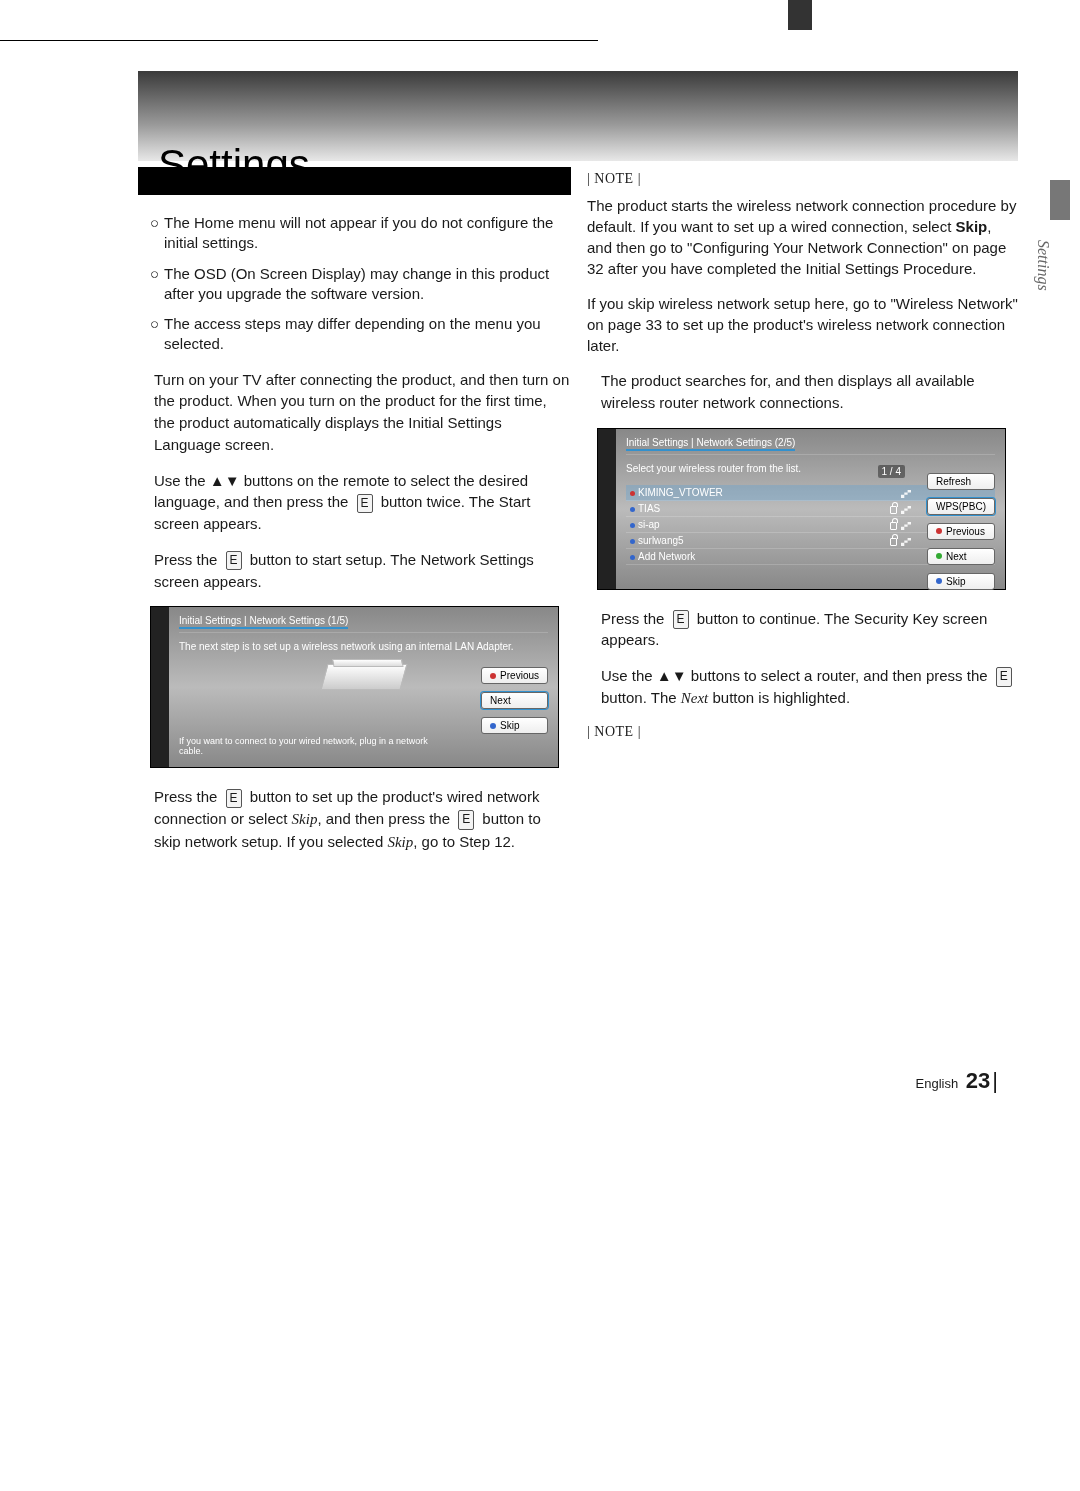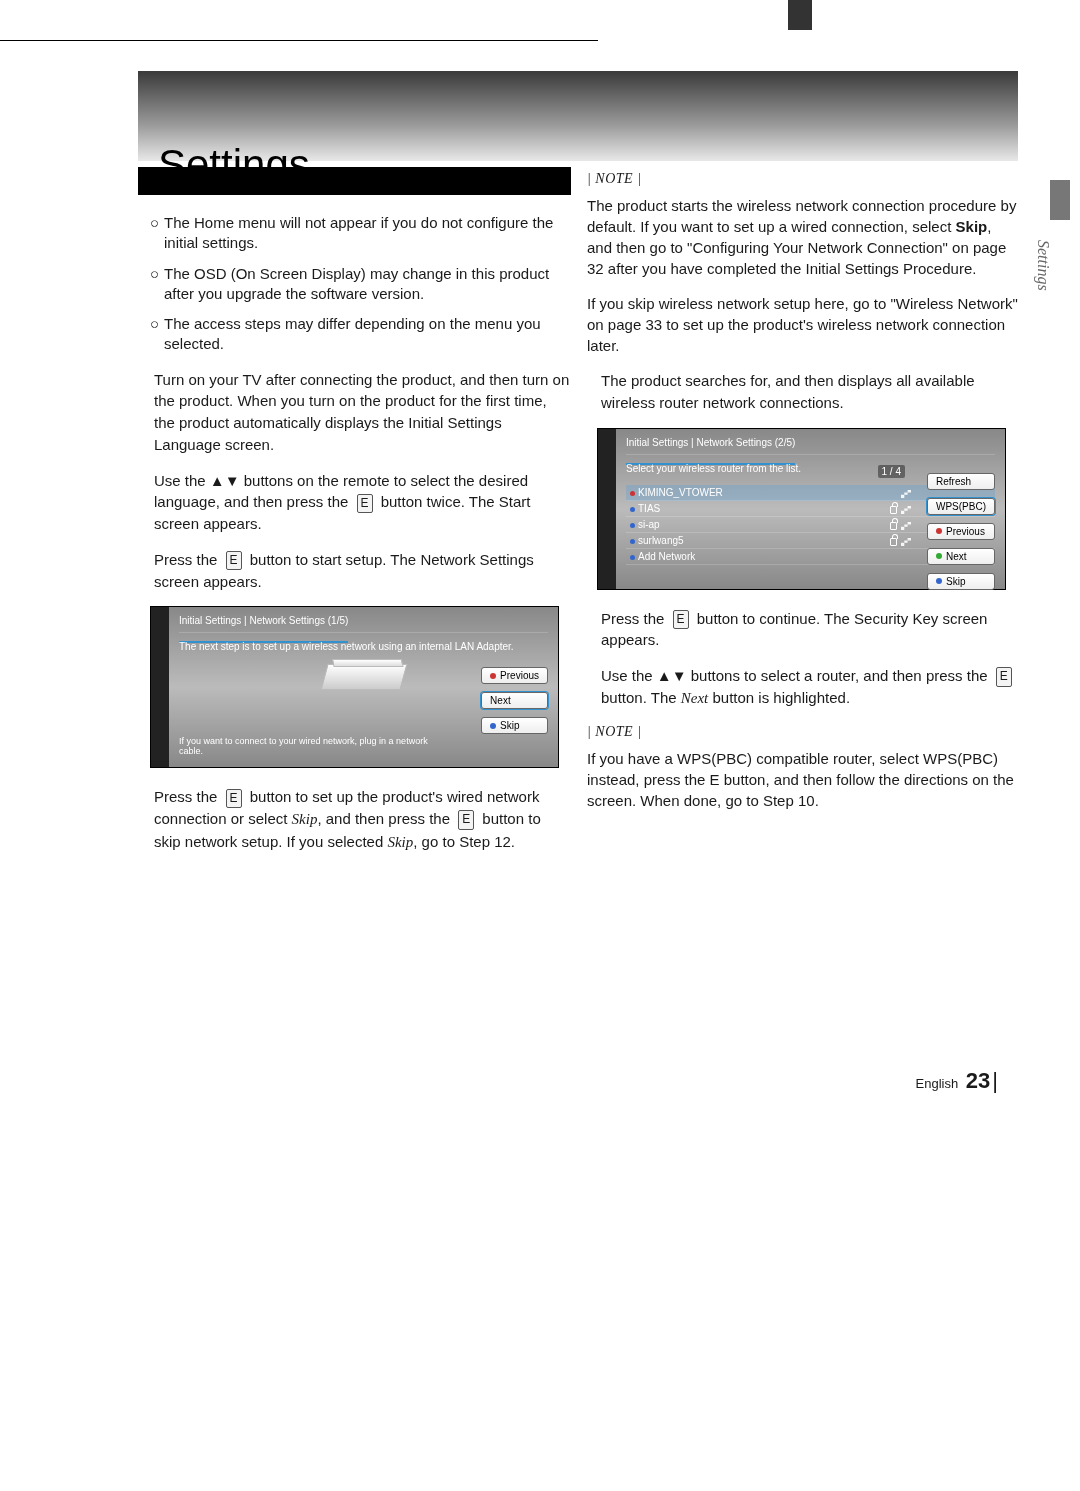--- a/index.html
+++ b/index.html
@@ -12,33 +12,33 @@
   .hero h1 { margin: 0; font-size: 42px; font-weight: 300; color: #000; position: absolute; left: 20px; bottom: -28px; }
   .columns { display: flex; gap: 14px; margin-top: 2px; }
   .col { width: 50%; }
   .black-bar { background: #000; height: 28px; margin-bottom: 18px; }
   .bullet-list { margin: 0 0 14px 12px; padding: 0; list-style: none; }
   .bullet-list li { margin-bottom: 10px; display: flex; line-height: 1.35; }
   .b-mark { width: 14px; flex: none; }
   .step-list { margin: 0 0 14px 16px; padding: 0; list-style: none; }
   .step-list li { margin-bottom: 14px; line-height: 1.45; }
   .step-list li .enter-btn { display: inline-block; border: 1px solid #555; border-radius: 2px; padding: 0 3px; font-size: 12px; margin: 0 4px; vertical-align: middle; background:#f4f4f4; }
-  .note-label { font-style: italic; font-size: 14px; margin: 4px 0 8px 2px; font-family: Georgia, serif; letter-spacing: 0.5px; }
+  .note-label { font-size: 14px; margin: 4px 0 8px 2px; font-family: Georgia, serif; letter-spacing: 0.5px; }
   .note-body { margin: 0 0 14px 2px; line-height: 1.4; }
   em.it { font-style: italic; font-family: Georgia, serif; }
   .bold { font-weight: bold; }
   .side-label { position: absolute; right: 6px; top: 240px; writing-mode: vertical-rl; font-style: italic; font-family: Georgia, serif; font-size: 16px; color: #666; }
   .side-tab { position: absolute; right: -12px; top: 180px; width: 20px; height: 40px; background: #777; }
 
   
   .tv-box { border: 1px solid #000; margin: 10px 12px 18px 12px; display: flex; font-size: 10px; }
   .sidebar { width: 18px; background: #222; }
   .tv-content { flex: 1; background: linear-gradient(to bottom, #888, #bbb 50%, #888); color: #fff; padding: 8px 10px 12px 10px; position: relative; min-height: 160px; }
   .tv-title { font-size: 10px; color: #fff; margin-bottom: 6px; }
-  .tv-title .hl { border-bottom: 2px solid #3291ce; padding-bottom: 15px; }
+  .tv-title .hl { border-bottom: 2px solid #3291ce; padding-bottom: 1px; }
   .tv-hr { border-top: 1px solid #aaa; margin-bottom: 8px; }
   .tv-desc { color: #fff; font-size: 10px; margin-bottom: 10px; line-height: 1.25; }
   .tv-center { display:flex; justify-content:center; margin:4px 0 8px 0; }
   .router-ico { width: 80px; height: 26px; transform: skewX(-15deg); background: linear-gradient(#fff,#ccc); border: 1px solid #bbb; position: relative; }
   .router-top { position: absolute; top: -6px; left: 4px; width: 70px; height: 8px; background: linear-gradient(#fff,#ddd); border: 1px solid #bbb; transform: skewX(26deg); }
   .router-lnk { position:absolute; top:-8px; left:78px; font-size:9px; color:#fff; }
   .tv-foot { color: #fff; font-size: 9px; position: absolute; bottom: 10px; left: 10px; right: 120px; line-height: 1.2; }
   .btn-stack { position: absolute; top: 60px; right: 10px; display: flex; flex-direction: column; gap: 8px; padding-left: 24px; }
   .btn-stack2 { top: 44px; }
   .tv-btn { font-size: 10px; padding: 2px 8px; background: linear-gradient(#fff,#eee); border: 1px solid #666; border-radius: 3px; color:#000; min-width:40px; text-align:center; display:flex; align-items:center; gap:4px; }
@@ -220,23 +220,20 @@
         <ol class="step-list">
           <li>
             <span>Press the </span><span class="enter-btn">E</span><span> button to continue. The Security Key screen appears.</span>
           </li>
           <li>
             <span>Use the ▲▼ buttons to select a router, and then press the </span><span class="enter-btn">E</span><span> button. The </span><em class="it">Next</em><span> button is highlighted.</span>
           </li>
         </ol>
 
         <div class="note-label">| <span>NOTE</span> |</div>
-        <p class="note-body">
-          <span>If you have a WPS(PBC) compatible router, select WPS(PBC) instead, press the </span><span class="enter-btn">E</span><span> button, and then follow the directions on the screen. When done, go to Step 10.</span>
-        </p>
       </div>
     </div>
 
     <div class="page-foot">
       <span>English</span>
       <span class="num">23</span><span class="bar">|</span>
     </div>
   </div>
 </div>
 

